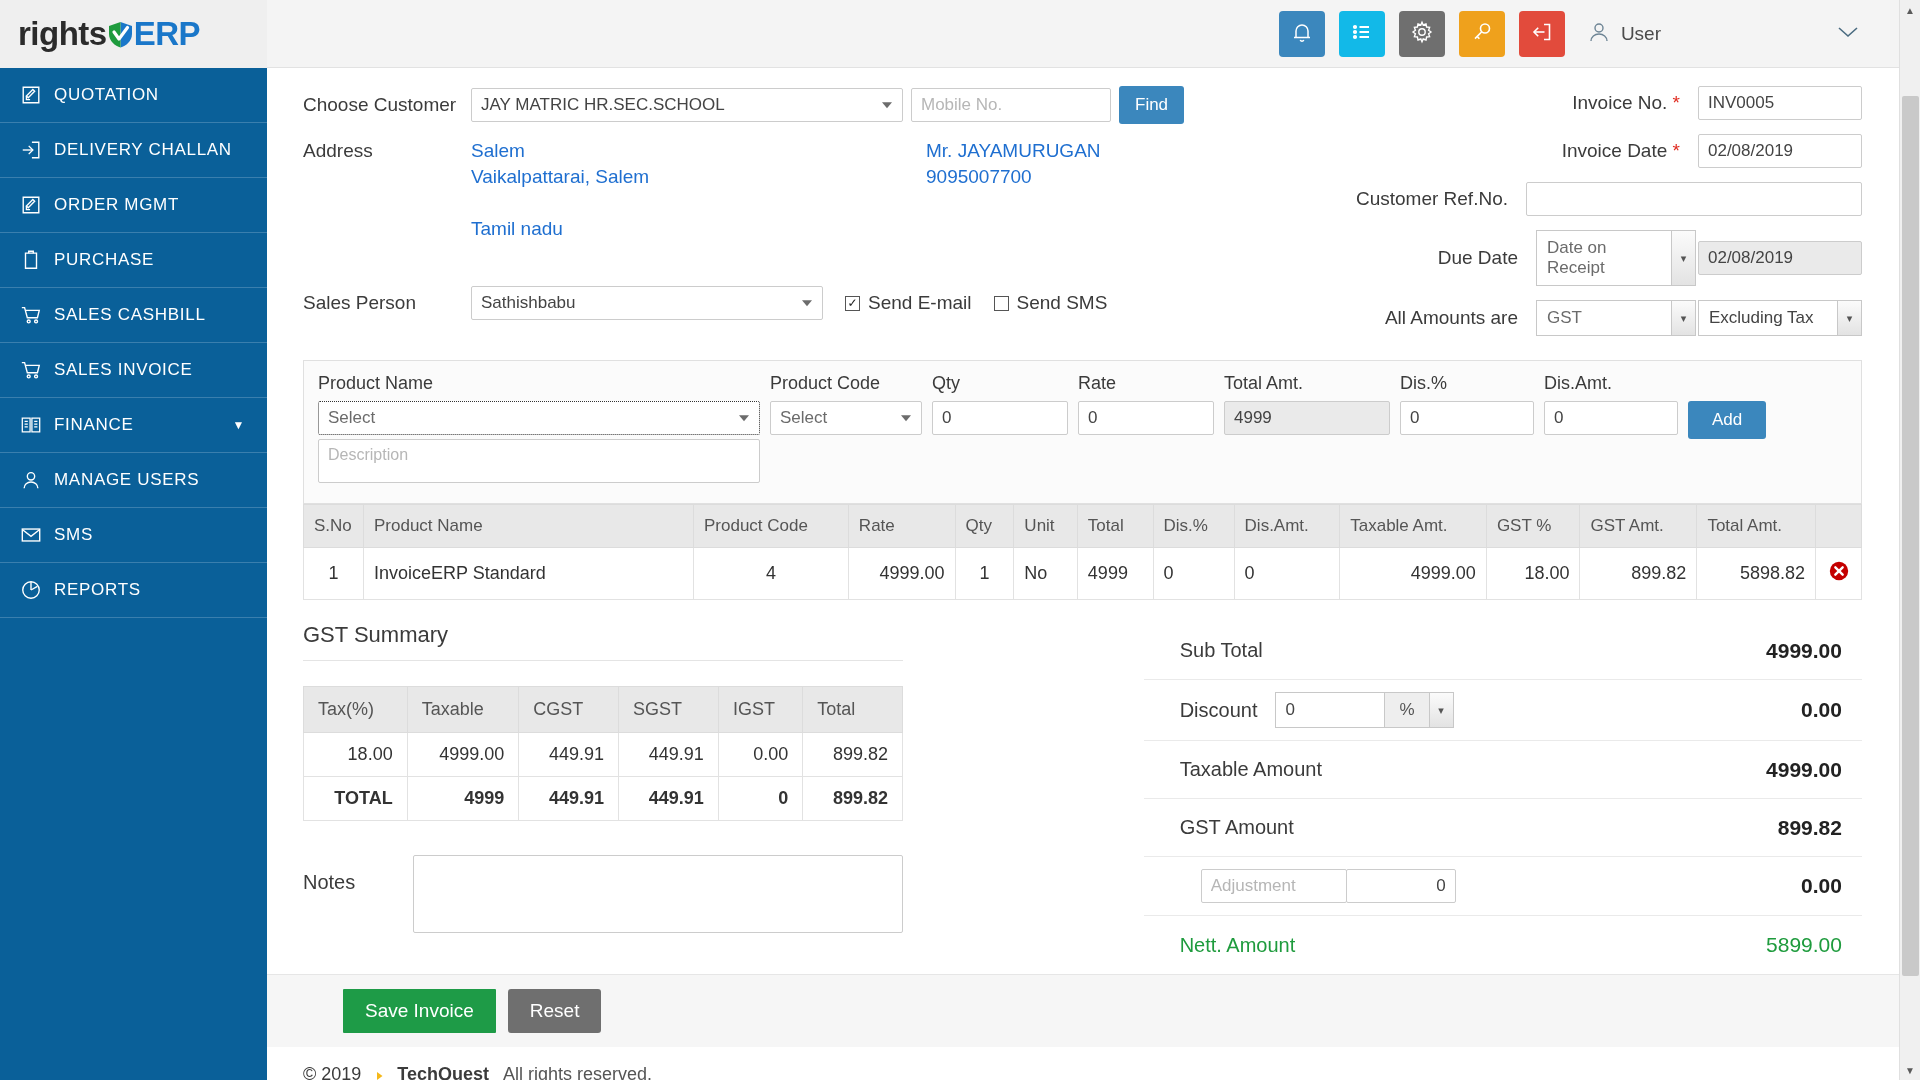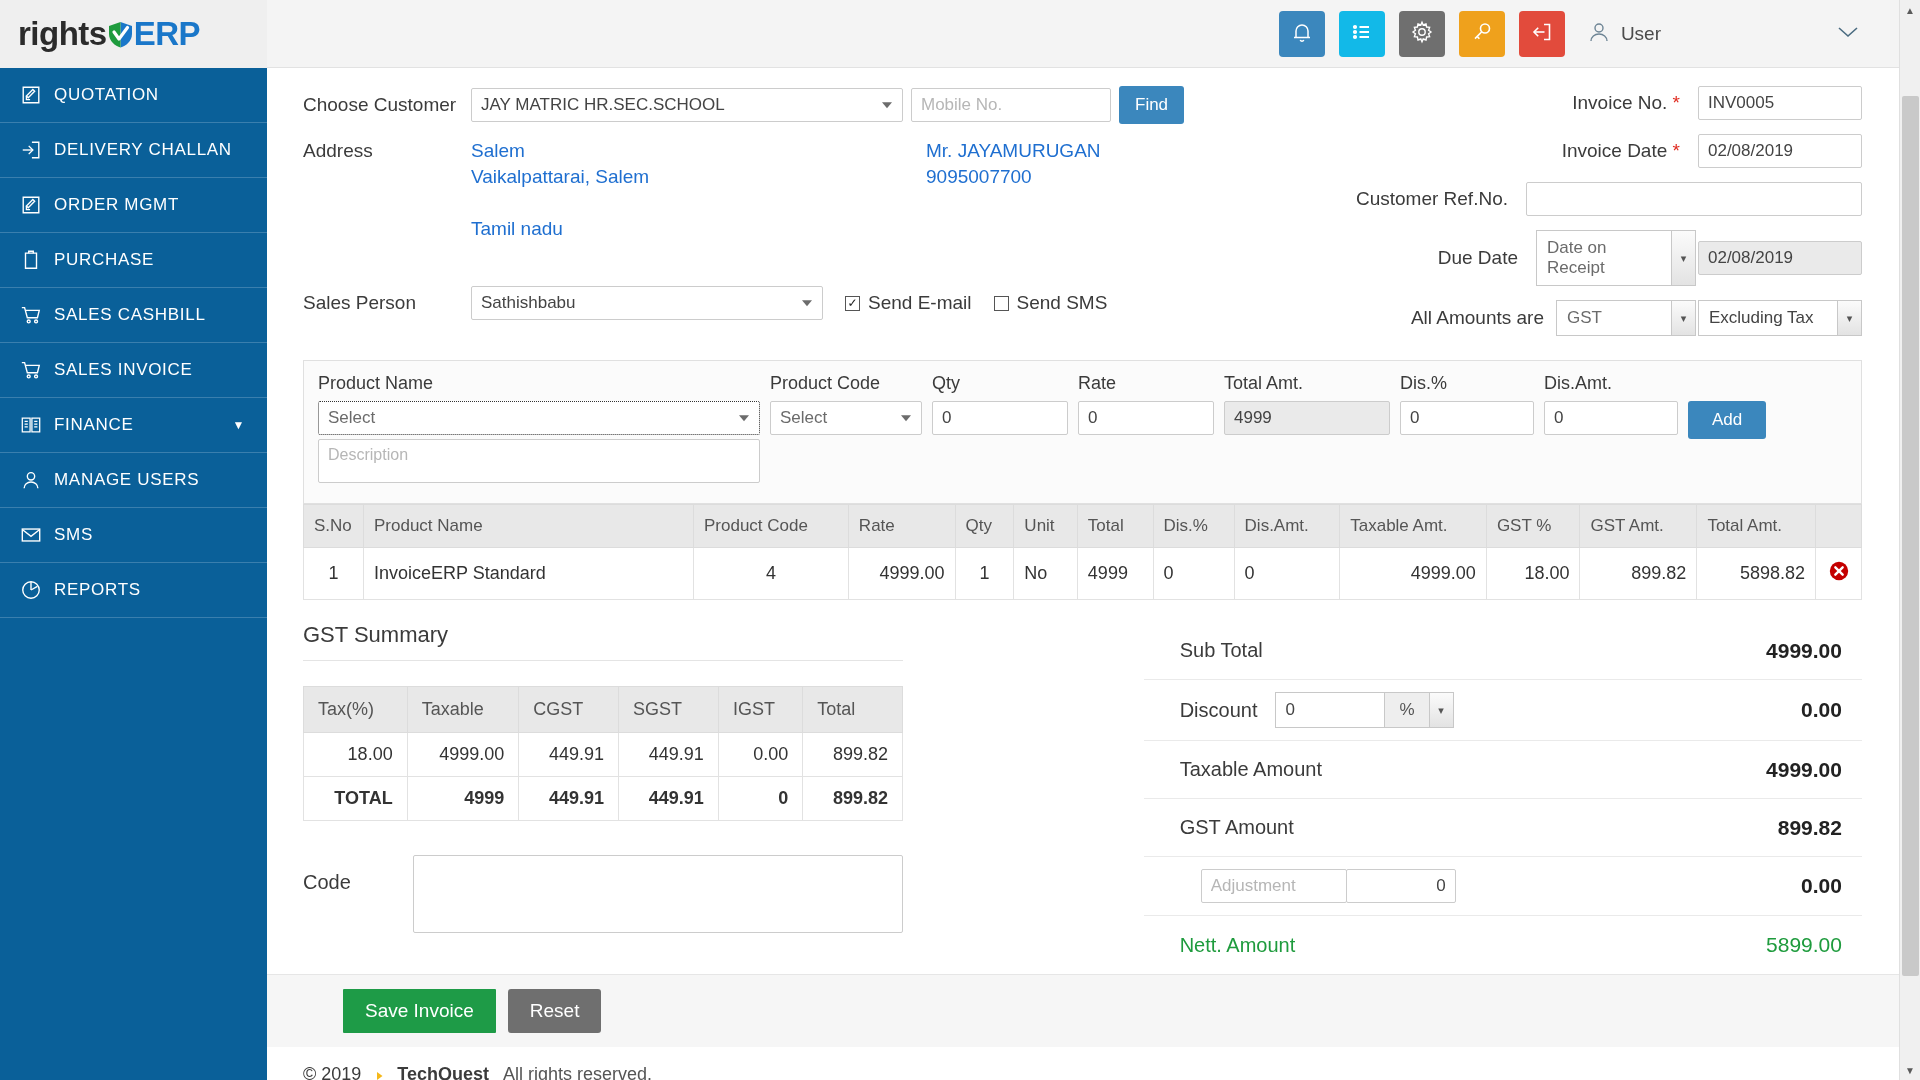--- a/index.html
+++ b/index.html
@@ -437,21 +437,21 @@
           <div class="frow" style="justify-content:flex-end">
             <span class="flabel">Due Date</span>
             <span class="sel-native" style="width:160px;margin-left:18px">
               <span class="sel-txt" style="flex:1">Date on Receipt</span>
               <span class="sel-btn">▾</span>
             </span>
             <input class="readonly" style="width: 164px; margin-left: 2px;" readonly="" value="02/08/2019">
           </div>
           <div class="frow" style="justify-content:flex-end">
             <span class="flabel">All Amounts are</span>
-            <span class="sel-native" style="width:140px;margin-left:12px">
+            <span class="sel-native" style="width:160px;margin-left:18px">
               <span class="sel-txt" style="flex:1">GST</span>
               <span class="sel-btn">▾</span>
             </span>
             <span class="sel-native" style="width:164px;margin-left:2px">
               <span class="sel-txt" style="flex:1;color:#444">Excluding Tax</span>
               <span class="sel-btn">▾</span>
             </span>
           </div>
         </div>
       </div>
@@ -570,21 +570,21 @@
                   <td>4999</td>
                   <td>449.91</td>
                   <td>449.91</td>
                   <td>0</td>
                   <td>899.82</td>
                 </tr>
               </tbody>
           </table>
 
           <div class="notes-row" style="padding-left:0">
-            <span class="notes-label">Code</span>
+            <span class="notes-label">Notes</span>
             <textarea class="notes-area" style=""></textarea>
           </div>
         </div>
 
         <div class="lower-right">
           <div class="tot-row">
             <span class="tot-label">Sub Total</span>
             <span class="tot-val">4999.00</span>
           </div>
           <div class="tot-row">

